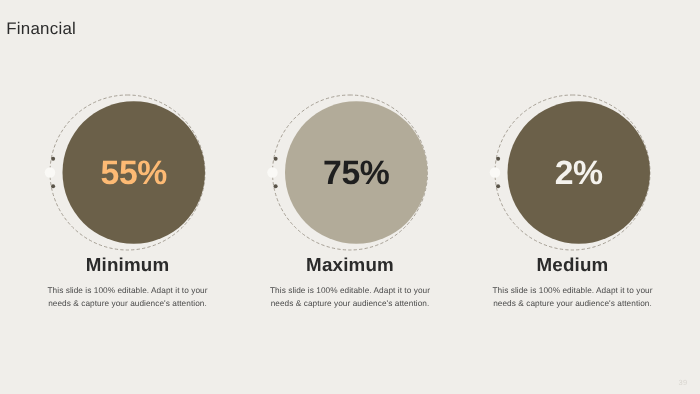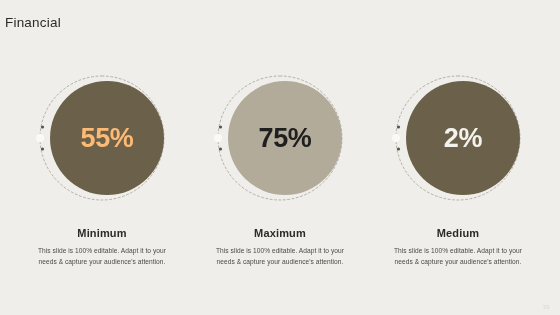--- a/index.html
+++ b/index.html
@@ -77,22 +77,21 @@
     margin-left: 10px;
   }
   .pct {
     font-size: 27px;
     font-weight: 700;
     letter-spacing: -0.3px;
     line-height: 1;
     user-select: none;
   }
   .label {
-    margin-top: 23px;
-    font-size: 11px;
+    font-size: 15px;
     font-weight: 700;
     color: #2B2B2B;
     text-align: center;
     letter-spacing: 0.15px;
   }
   .body-text {
     margin-top: 7px;
     font-size: 6.6px;
     line-height: 1.62;
     color: #4A4A4A;

